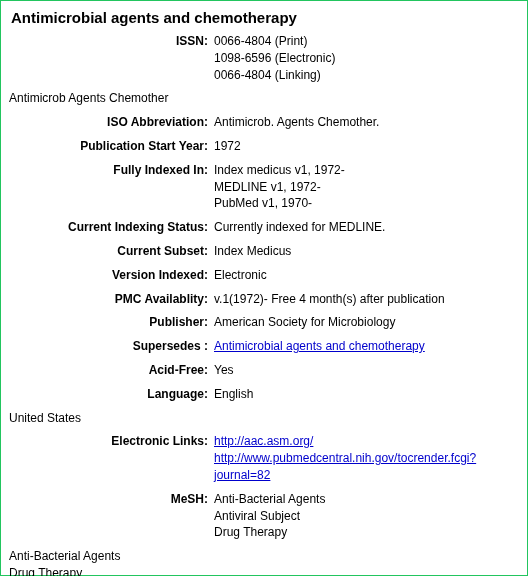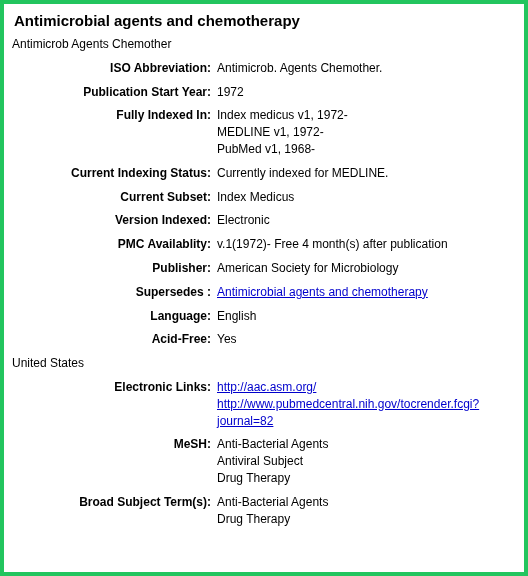--- a/index.html
+++ b/index.html
@@ -7,21 +7,21 @@
     margin: 0;
     padding: 0;
     font-family: Arial, Helvetica, sans-serif;
     font-size: 12px;
     color: #000;
     background: #fff;
   }
   .card {
     width: 528px;
     height: 576px;
-    border: 4px solid #22c55e;
+    border: 1px solid #22c55e;
     padding: 6px 8px 8px 8px;
   }
   .title {
     font-size: 15px;
     font-weight: bold;
     margin: 2px 0 6px 2px;
   }
   .row {
     display: flex;
     align-items: flex-start;
@@ -47,20 +47,28 @@
     text-decoration: underline;
   }
 </style>
 </head>
 <body>
 
 <div class="card">
   <div class="title">Antimicrobial agents and chemotherapy</div>
   <div id="fields">
       <div class="row">
+        <div class="label">ISSN:</div>
+        <div class="value">
+          <span class="line">0066-4804 (Print)</span>
+          <span class="line">1098-6596 (Electronic)</span>
+          <span class="line">0066-4804 (Linking)</span>
+        </div>
+      </div>
+      <div class="row">
         <div class="value">
           <span class="line">Antimicrob Agents Chemother</span>
         </div>
       </div>
       <div class="row">
         <div class="label">ISO Abbreviation:</div>
         <div class="value">
           <span class="line">Antimicrob. Agents Chemother.</span>
         </div>
       </div>
@@ -68,21 +76,21 @@
         <div class="label">Publication Start Year:</div>
         <div class="value">
           <span class="line">1972</span>
         </div>
       </div>
       <div class="row">
         <div class="label">Fully Indexed In:</div>
         <div class="value">
           <span class="line">Index medicus v1, 1972-</span>
           <span class="line">MEDLINE v1, 1972-</span>
-          <span class="line">PubMed v1, 1968-</span>
+          <span class="line">PubMed v1, 1970-</span>
         </div>
       </div>
       <div class="row">
         <div class="label">Current Indexing Status:</div>
         <div class="value">
           <span class="line">Currently indexed for MEDLINE.</span>
         </div>
       </div>
       <div class="row">
         <div class="label">Current Subset:</div>
@@ -108,29 +116,29 @@
           <span class="line">American Society for Microbiology</span>
         </div>
       </div>
       <div class="row">
         <div class="label">Supersedes :</div>
         <div class="value">
           <span class="line"><a href="#">Antimicrobial agents and chemotherapy</a></span>
         </div>
       </div>
       <div class="row">
+        <div class="label">Acid-Free:</div>
+        <div class="value">
+          <span class="line">Yes</span>
+        </div>
+      </div>
+      <div class="row">
         <div class="label">Language:</div>
         <div class="value">
           <span class="line">English</span>
-        </div>
-      </div>
-      <div class="row">
-        <div class="label">Acid-Free:</div>
-        <div class="value">
-          <span class="line">Yes</span>
         </div>
       </div>
       <div class="row">
         <div class="value">
           <span class="line">United States</span>
         </div>
       </div>
       <div class="row">
         <div class="label">Electronic Links:</div>
         <div class="value">
@@ -140,20 +148,19 @@
       </div>
       <div class="row">
         <div class="label">MeSH:</div>
         <div class="value">
           <span class="line">Anti-Bacterial Agents</span>
           <span class="line">Antiviral Subject</span>
           <span class="line">Drug Therapy</span>
         </div>
       </div>
       <div class="row">
-        <div class="label">Broad Subject Term(s):</div>
         <div class="value">
           <span class="line">Anti-Bacterial Agents</span>
           <span class="line">Drug Therapy</span>
         </div>
       </div>
     </div>
 </div>
 
 </body></html>

